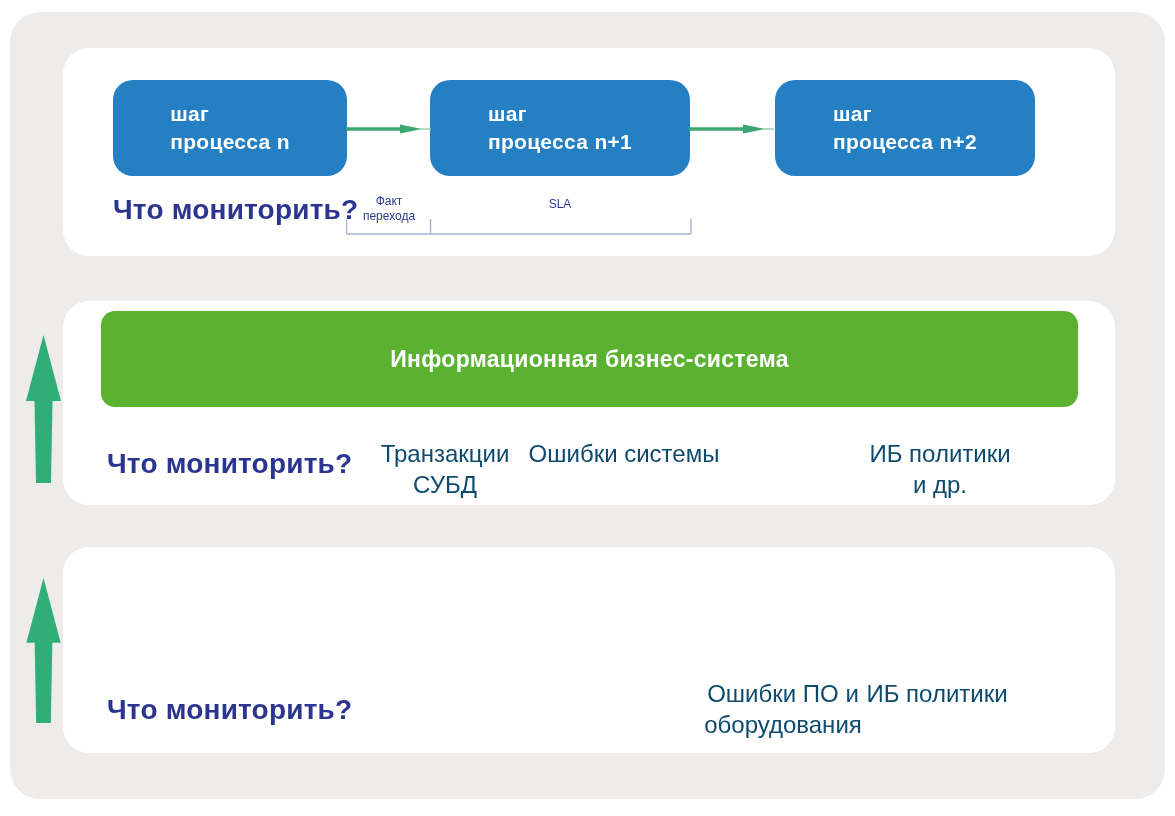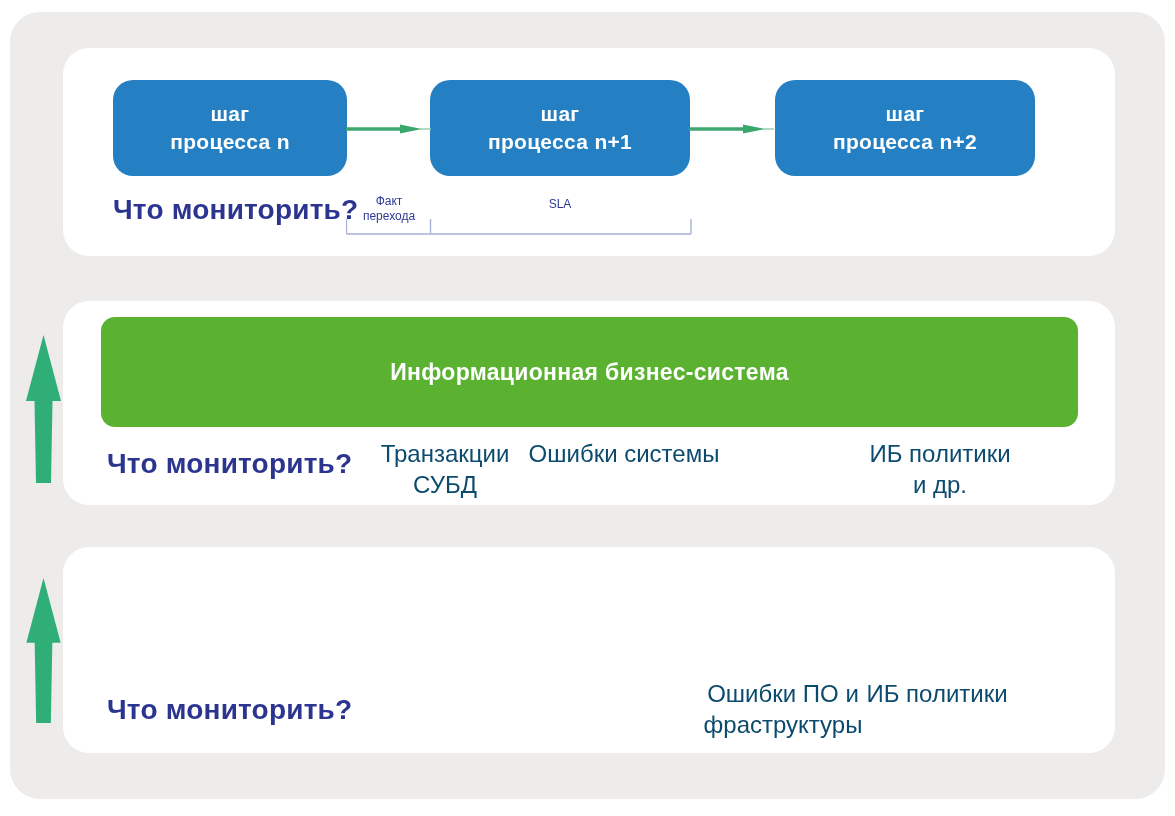--- a/index.html
+++ b/index.html
@@ -17,21 +17,21 @@
     position:absolute;left:53px;background:#ffffff;border-radius:26px;width:1052px;
   }
   .panel.top{top:36px;height:208px;}
   .panel.middle{top:289px;height:204px;}
   .panel.bottom{top:535px;height:206px;}
 
   .step-box{
     position:absolute;top:32px;height:96px;background:#2580C3;border-radius:20px;
     display:flex;align-items:center;justify-content:center;
     color:#ffffff;font-weight:700;font-size:21px;line-height:1.35;
-    text-align:center;white-space:pre-line;letter-spacing:.3px;
+    text-align:left;white-space:pre-line;letter-spacing:.3px;
   }
   .step-1{left:50px;width:234px;}
   .step-2{left:367px;width:260px;}
   .step-3{left:712px;width:260px;}
 
   .flow-arrow{position:absolute;top:75px;width:85px;height:12px;}
   .flow-arrow.a1{left:283px;}
   .flow-arrow.a2{left:626px;}
 
   .bracket{position:absolute;left:283px;top:171px;width:346px;height:17px;}
@@ -49,21 +49,21 @@
     text-align:center;white-space:pre-line;transform:translateX(-50%);
   }
   .measure-fact{left:326px;top:146px;}
   .measure-sla{left:497px;top:149px;}
 
   .green-bar{
     position:absolute;left:38px;width:977px;background:#5BB231;border-radius:14px;
     display:flex;align-items:center;justify-content:center;
     color:#ffffff;font-weight:700;font-size:23px;letter-spacing:.3px;text-align:center;
   }
-  .panel.middle .green-bar{top:16px;height:110px;}
+  .panel.middle .green-bar{top:10px;height:96px;}
   .panel.bottom .green-bar{top:23px;height:93px;}
 
   .monitor-item{
     position:absolute;color:#0c4a6e;font-size:24px;line-height:1.3;
     text-align:center;white-space:pre-line;transform:translateX(-50%);
   }
   .panel.middle .monitor-item{top:137px;}
   .panel.bottom .monitor-item{top:131px;}
   .mi-m1{left:382px;} .mi-m2{left:561px;text-align:center;} .mi-m3{left:726px;} .mi-m4{left:877px;}
   .mi-b1{left:361px;} .mi-b2{left:564px;} .mi-b3{left:720px;} .mi-b4{left:874px;}
@@ -123,18 +123,18 @@
       <div class="monitor-item mi-m1">Транзакции
 СУБД</div>
       <div class="monitor-item mi-m2">Ошибки системы</div>
       <div class="monitor-item mi-m4">ИБ политики
 и др.</div>
     </section>
 
     <section class="panel bottom">
       <div class="monitor-question">Что мониторить?</div>
       <div class="monitor-item mi-b3">Ошибки ПО и
-фраструктуры</div>
+оборудования</div>
       <div class="monitor-item mi-b4">ИБ политики</div>
     </section>
 
   </div>
 </div>
 
 </body></html>

